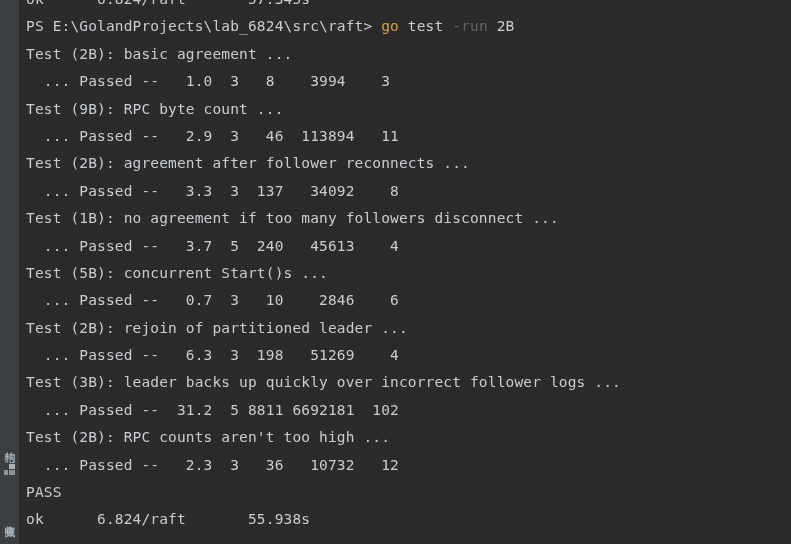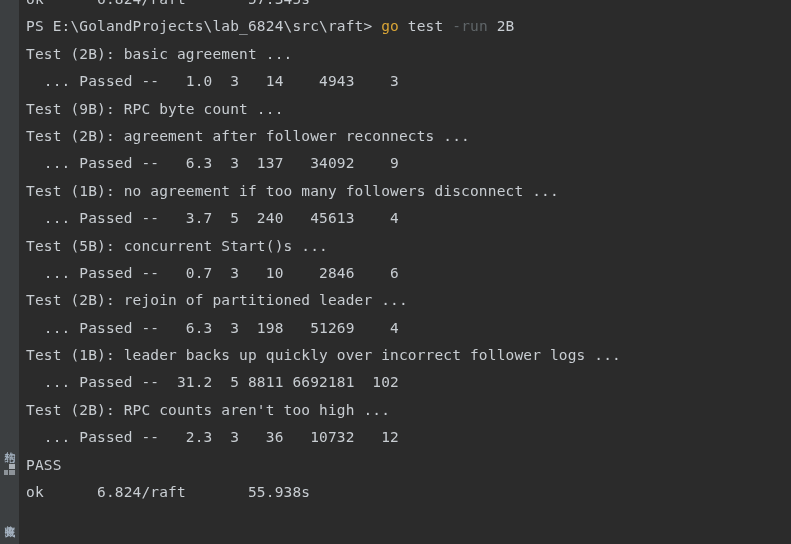--- a/index.html
+++ b/index.html
@@ -132,37 +132,38 @@
   </div>
 
   <div class="terminal">
     <div class="term-inner">
 
       <div class="line first">ok      6.824/raft       57.345s</div>
 
       <div class="line"><span class="fg-path">PS E:\GolandProjects\lab_6824\src\raft&gt;</span><span> </span><span class="fg-gold">go</span><span> </span><span class="fg-default">test</span><span> </span><span class="fg-dim">-run</span><span> </span><span class="fg-default">2B</span></div>
 
       <div class="line">Test (2B): basic agreement ...</div>
-      <div class="line">  ... Passed --   1.0  3   14    4943    3</div>
+      <div class="line">  ... Passed --   1.0  3   8    3994    3</div>
 
       <div class="line">Test (9B): RPC byte count ...</div>
+      <div class="line">  ... Passed --   2.9  3   46  113894   11</div>
 
       <div class="line">Test (2B): agreement after follower reconnects ...</div>
-      <div class="line">  ... Passed --   6.3  3  137   34092    9</div>
+      <div class="line">  ... Passed --   3.3  3  137   34092    8</div>
 
       <div class="line">Test (1B): no agreement if too many followers disconnect ...</div>
       <div class="line">  ... Passed --   3.7  5  240   45613    4</div>
 
       <div class="line">Test (5B): concurrent Start()s ...</div>
       <div class="line">  ... Passed --   0.7  3   10    2846    6</div>
 
       <div class="line">Test (2B): rejoin of partitioned leader ...</div>
       <div class="line">  ... Passed --   6.3  3  198   51269    4</div>
 
-      <div class="line">Test (1B): leader backs up quickly over incorrect follower logs ...</div>
+      <div class="line">Test (3B): leader backs up quickly over incorrect follower logs ...</div>
       <div class="line">  ... Passed --  31.2  5 8811 6692181  102</div>
 
       <div class="line">Test (2B): RPC counts aren't too high ...</div>
       <div class="line">  ... Passed --   2.3  3   36   10732   12</div>
 
       <div class="line">PASS</div>
       <div class="line">ok      6.824/raft       55.938s</div>
 
     </div>
   </div>

